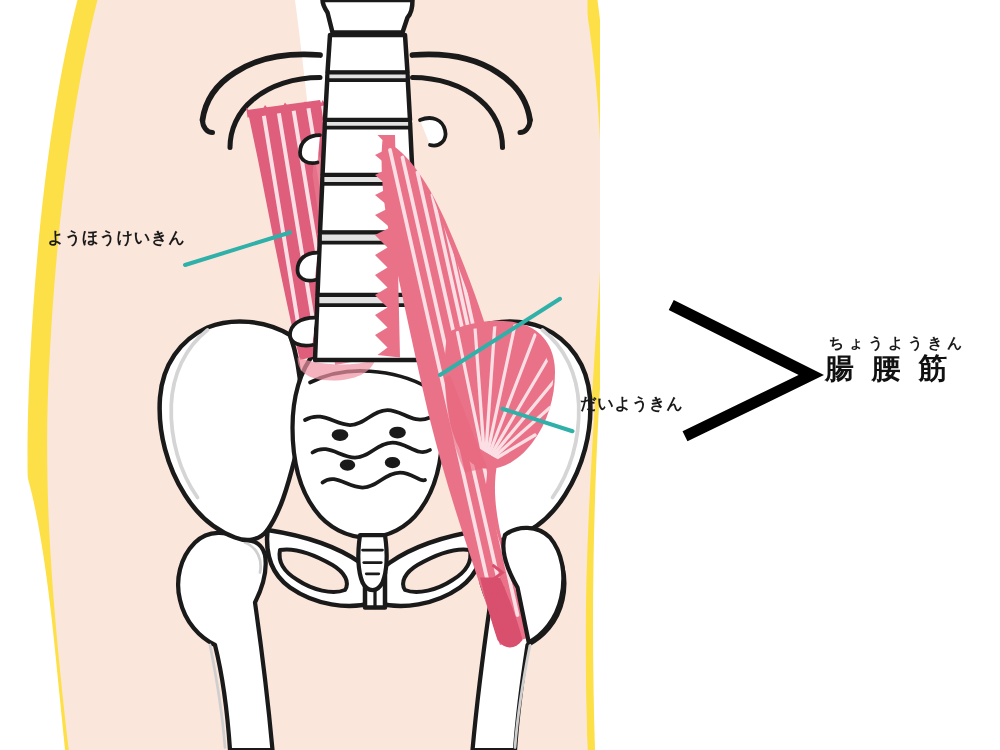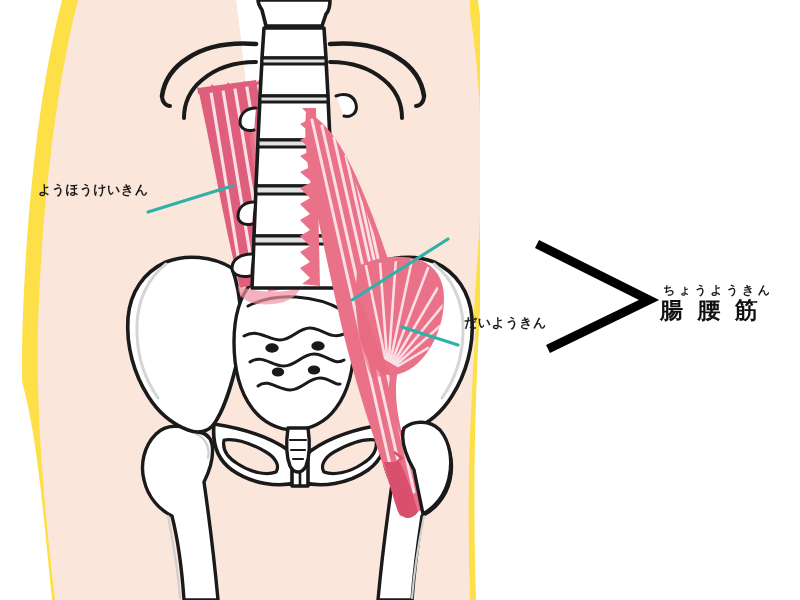--- a/index.html
+++ b/index.html
@@ -56,21 +56,21 @@
     top: 207px;
   }
   #label-daiyoukin .furigana { margin-left: 2px; }
   #label-choukotsukin {
     left: 462px;
     top: 316px;
   }
   #label-choukotsukin .furigana { margin-left: 2px; }
   #label-chouyoukin {
     left: 660px;
-    top: 284px;
+    top: 268px;
   }
   #label-chouyoukin .furigana {
     font-size: 12px;
     letter-spacing: 3.5px;
     margin-left: 3px;
   }
   #label-chouyoukin .main-term {
     font-size: 23px;
     letter-spacing: 4px;
   }

